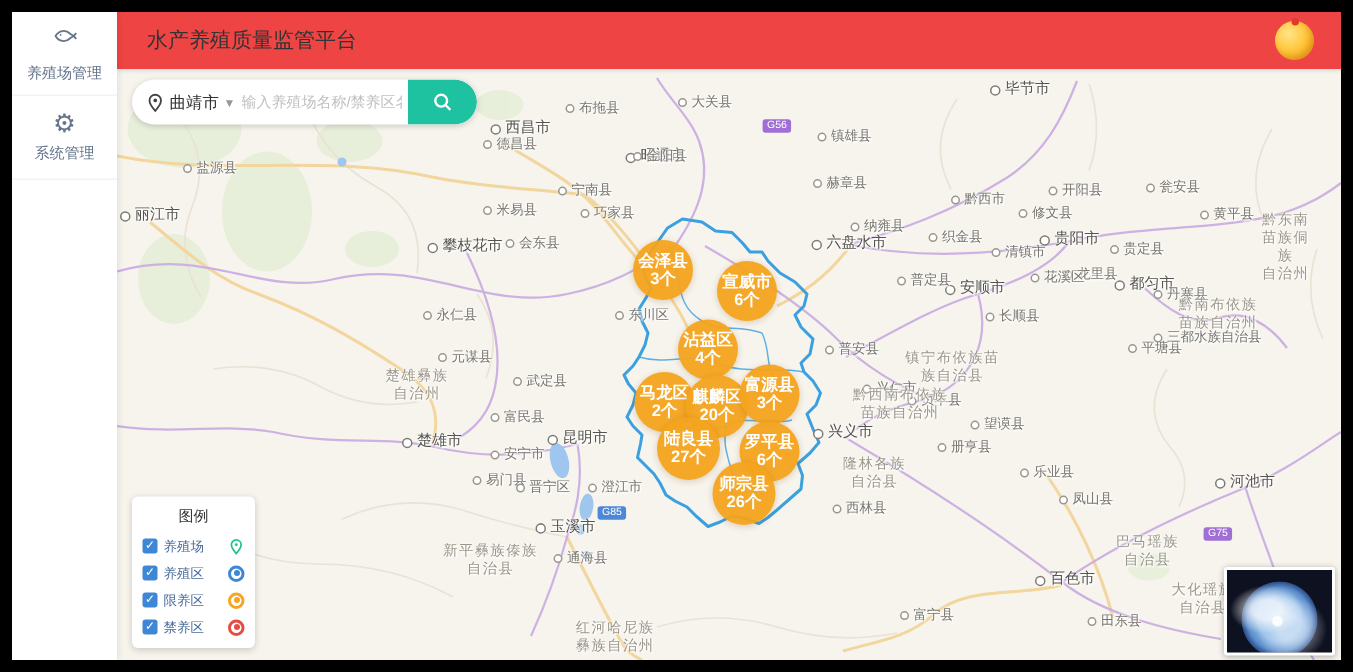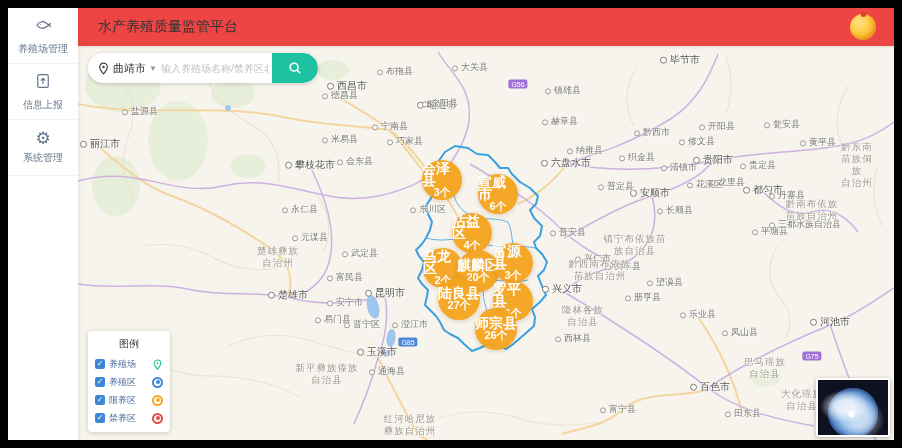--- a/index.html
+++ b/index.html
@@ -43,21 +43,21 @@
   .map-label.city .dot{width:5px;height:5px;border:1px solid #7d7a72;}
   .map-label.region{font-size:9.5px;color:#9b968a;letter-spacing:1px;}
 
   .badge{position:absolute;transform:translate(-50%,-50%);font-size:7px;color:#fff;background:#a06fd6;
     border-radius:2px;padding:1px 3px;z-index:3;pointer-events:none;}
   .badge.blue{background:#4d88d8;}
 
   .marker{position:absolute;transform:translate(-50%,-50%);border-radius:50%;background:#f5a41e;opacity:.95;
     color:#fff;display:flex;flex-direction:column;align-items:center;justify-content:center;
     font-weight:bold;z-index:10;cursor:pointer;box-shadow:0 1px 5px rgba(120,70,0,.25);}
-  .marker .m-name{font-size:14px;line-height:12px;}
+  .marker .m-name{font-size:11px;line-height:12px;}
   .marker .m-count{font-size:11px;line-height:13px;}
 
   
   .searchbar{position:absolute;left:10px;top:7px;width:230px;height:30px;background:#fff;border-radius:16px;
     display:flex;align-items:center;box-shadow:0 1px 4px rgba(0,0,0,.18);z-index:15;overflow:hidden;}
   .searchbar .loc{margin:0 4px 0 10px;display:flex;align-items:center;}
   .searchbar .city{font-size:11px;color:#333;cursor:pointer;display:flex;align-items:center;gap:3px;}
   .searchbar .chev{font-size:8px;color:#999;}
   .searchbar input{flex:1;border:none;outline:none;font-size:10px;color:#333;min-width:0;padding:0 4px;
     font-family:"Liberation Sans","DejaVu Sans",sans-serif;}
@@ -103,29 +103,20 @@
         <svg viewBox="0 0 24 24" fill="none" stroke="currentColor" stroke-width="1.6" stroke-linejoin="round">
           <path d="M4,12 c3,-5 9,-6 13,-2 l3,2 l-3,2 c-4,4 -10,3 -13,-2 z"></path>
           <circle cx="8.5" cy="11" r="0.8" fill="currentColor" stroke="none"></circle>
           <path d="M20,12 l2.5,-2.5 M20,12 l2.5,2.5"></path>
         </svg>
       </span>
       <span class="s-label">养殖场管理</span>
     </div>
 
 
-    <div class="side-item">
-      <span>
-        <svg viewBox="0 0 24 24" fill="none" stroke="currentColor" stroke-width="1.6" stroke-linejoin="round">
-          <rect x="5" y="3.5" width="14" height="17" rx="2"></rect>
-          <path d="M12,16 V9 M9,11.5 L12,8.5 L15,11.5"></path>
-        </svg>
-      </span>
-      <span class="s-label">信息上报</span>
-    </div>
 
     <div class="side-item">
       <span class="gear-glyph">⚙</span>
       <span class="s-label">系统管理</span>
     </div>
   </div>
 
   <div class="rightcol">
 
     <div class="topbar">
@@ -259,21 +250,21 @@
           <div class="map-label county" style="left: 709px; top: 150px;"><span class="dot"></span><span>丹寨县</span></div>
           <div class="map-label county" style="left: 692px; top: 186px;"><span class="dot"></span><span>平塘县</span></div>
           <div class="map-label county" style="left: 727px; top: 179px;"><span class="dot"></span><span>三都水族自治县</span></div>
           <div class="map-label county" style="left: 515px; top: 213px;"><span class="dot"></span><span>兴仁市</span></div>
           <div class="map-label county" style="left: 545px; top: 221px;"><span class="dot"></span><span>贞丰县</span></div>
           <div class="map-label county" style="left: 587px; top: 237px; text-align: right;"><span class="dot"></span><span>望谟县</span></div>
           <div class="map-label county" style="left: 565px; top: 252px;"><span class="dot"></span><span>册亨县</span></div>
           <div class="map-label county" style="left: 490px; top: 187px;"><span class="dot"></span><span>普安县</span></div>
           <div class="map-label county" style="left: 495px; top: 293px;"><span class="dot"></span><span>西林县</span></div>
           <div class="map-label county" style="left: 620px; top: 269px;"><span class="dot"></span><span>乐业县</span></div>
-          <div class="map-label county" style="left: 662px; top: 287px;"><span class="dot"></span><span>凤山县</span></div>
+          <div class="map-label county" style="left: 646px; top: 287px;"><span class="dot"></span><span>凤山县</span></div>
           <div class="map-label county" style="left: 665px; top: 368px;"><span class="dot"></span><span>田东县</span></div>
           <div class="map-label county" style="left: 540px; top: 364px;"><span class="dot"></span><span>富宁县</span></div>
           <div class="map-label county" style="left: 282px; top: 208px;"><span class="dot"></span><span>武定县</span></div>
           <div class="map-label county" style="left: 267px; top: 232px;"><span class="dot"></span><span>富民县</span></div>
           <div class="map-label county" style="left: 267px; top: 257px;"><span class="dot"></span><span>安宁市</span></div>
           <div class="map-label county" style="left: 255px; top: 274px;"><span class="dot"></span><span>易门县</span></div>
           <div class="map-label county" style="left: 284px; top: 279px;"><span class="dot"></span><span>晋宁区</span></div>
           <div class="map-label county" style="left: 332px; top: 279px;"><span class="dot"></span><span>澄江市</span></div>
           <div class="map-label county" style="left: 309px; top: 326px;"><span class="dot"></span><span>通海县</span></div>
           <div class="map-label region" style="left: 779px; top: 119px;"><span>黔东南苗族侗族

